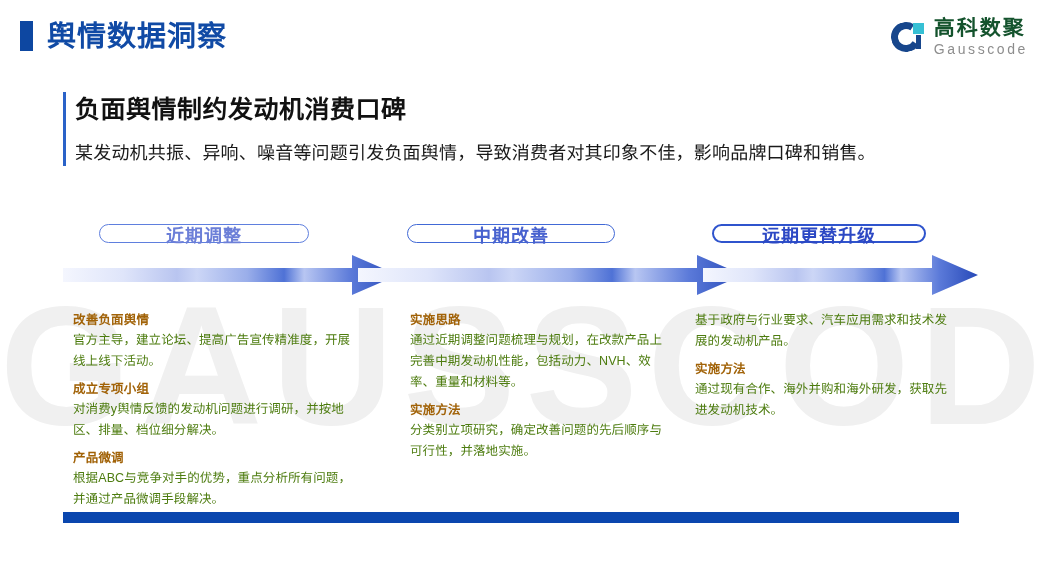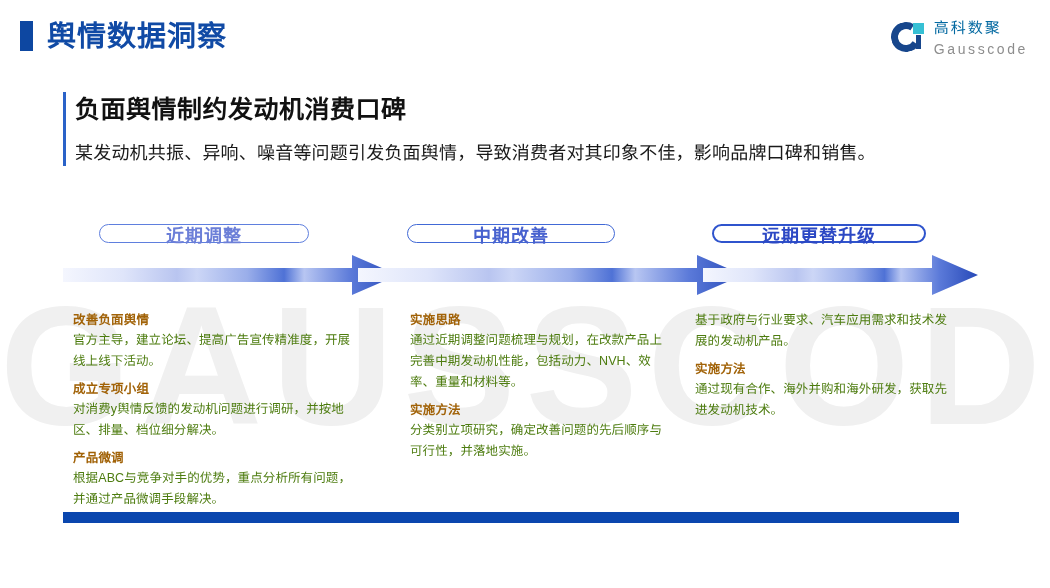--- a/index.html
+++ b/index.html
@@ -108,23 +108,23 @@
   .logo-mark .bar {
     position: absolute;
     right: 4px;
     top: 15px;
     width: 5px;
     height: 14px;
     background: #17468c;
   }
   .logo-text { display: flex; flex-direction: column; justify-content: center; }
   .logo-cn {
-    font-size: 15px;
-    font-weight: 400;
-    color: #0369a1;
+    font-size: 21px;
+    font-weight: 700;
+    color: #14532d;
     letter-spacing: 2px;
     line-height: 24px;
   }
   .logo-en {
     font-size: 14px;
     color: #8d8d8d;
     letter-spacing: 2.6px;
     line-height: 17px;
     margin-top: 1px;
   }

